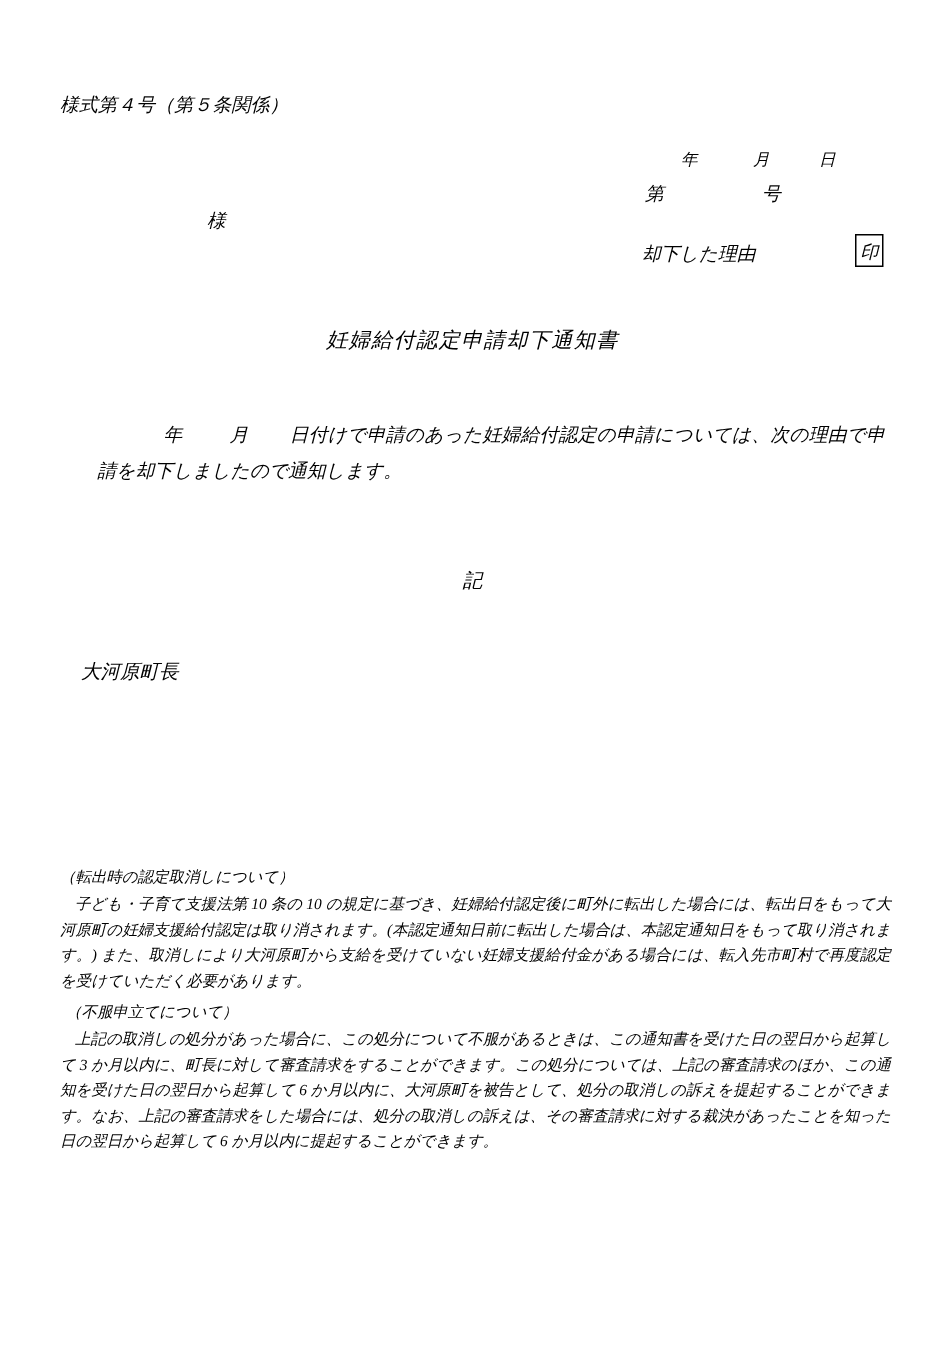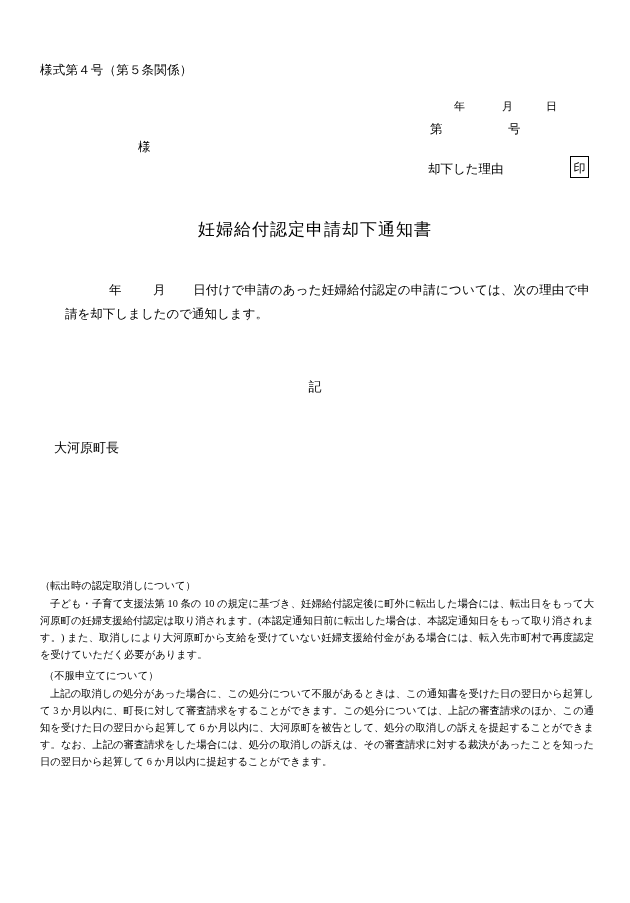--- a/index.html
+++ b/index.html
@@ -13,20 +13,21 @@
     font-family: "Liberation Serif", "DejaVu Serif", serif;
     color: #000000;
     position: relative;
     overflow: hidden;
   }
   .page {
     position: relative;
     width: 630px;
     height: 732px;
     box-sizing: border-box;
+    font-style: italic;
   }
   .form-no {
     position: absolute;
     left: 40px;
     top: 62px;
     font-size: 12.5px;
     letter-spacing: 0.2px;
   }
   .doc-number-row {
     position: absolute;
@@ -78,21 +79,21 @@
     line-height: 22px;
     text-align: center;
     box-sizing: border-box;
   }
   .doc-title {
     position: absolute;
     left: 0;
     right: 0;
     top: 218px;
     text-align: center;
-    font-size: 17px;
+    font-size: 14px;
     letter-spacing: 1px;
   }
   .body-para {
     position: absolute;
     left: 40px;
     right: 40px;
     top: 279px;
     font-size: 12.5px;
     line-height: 1.9;
     text-align: justify;

